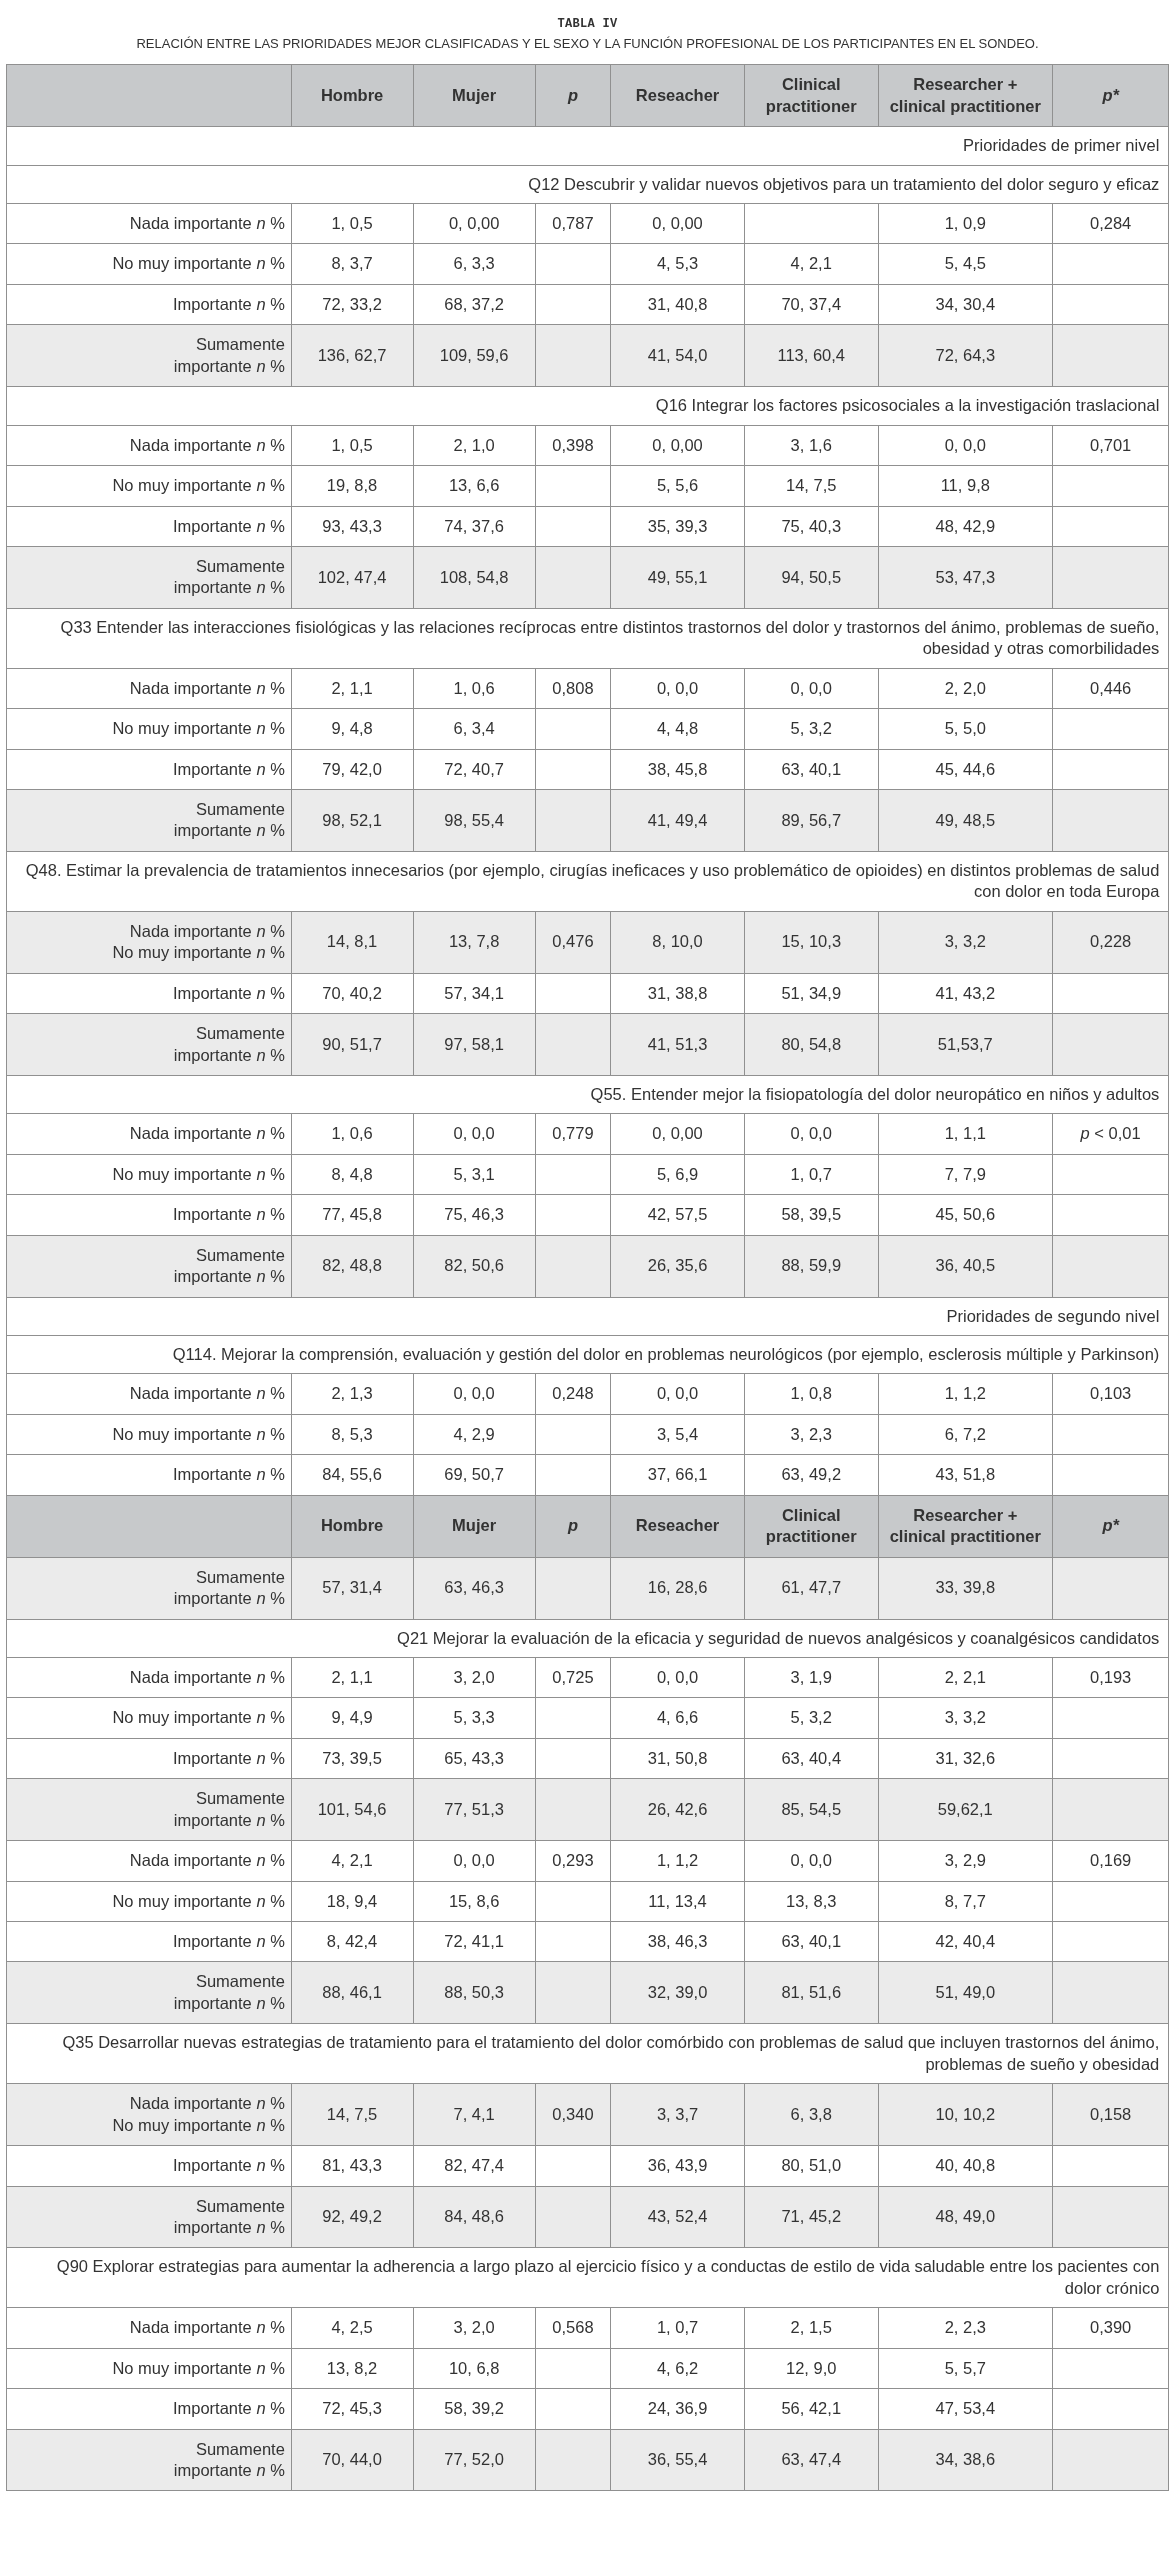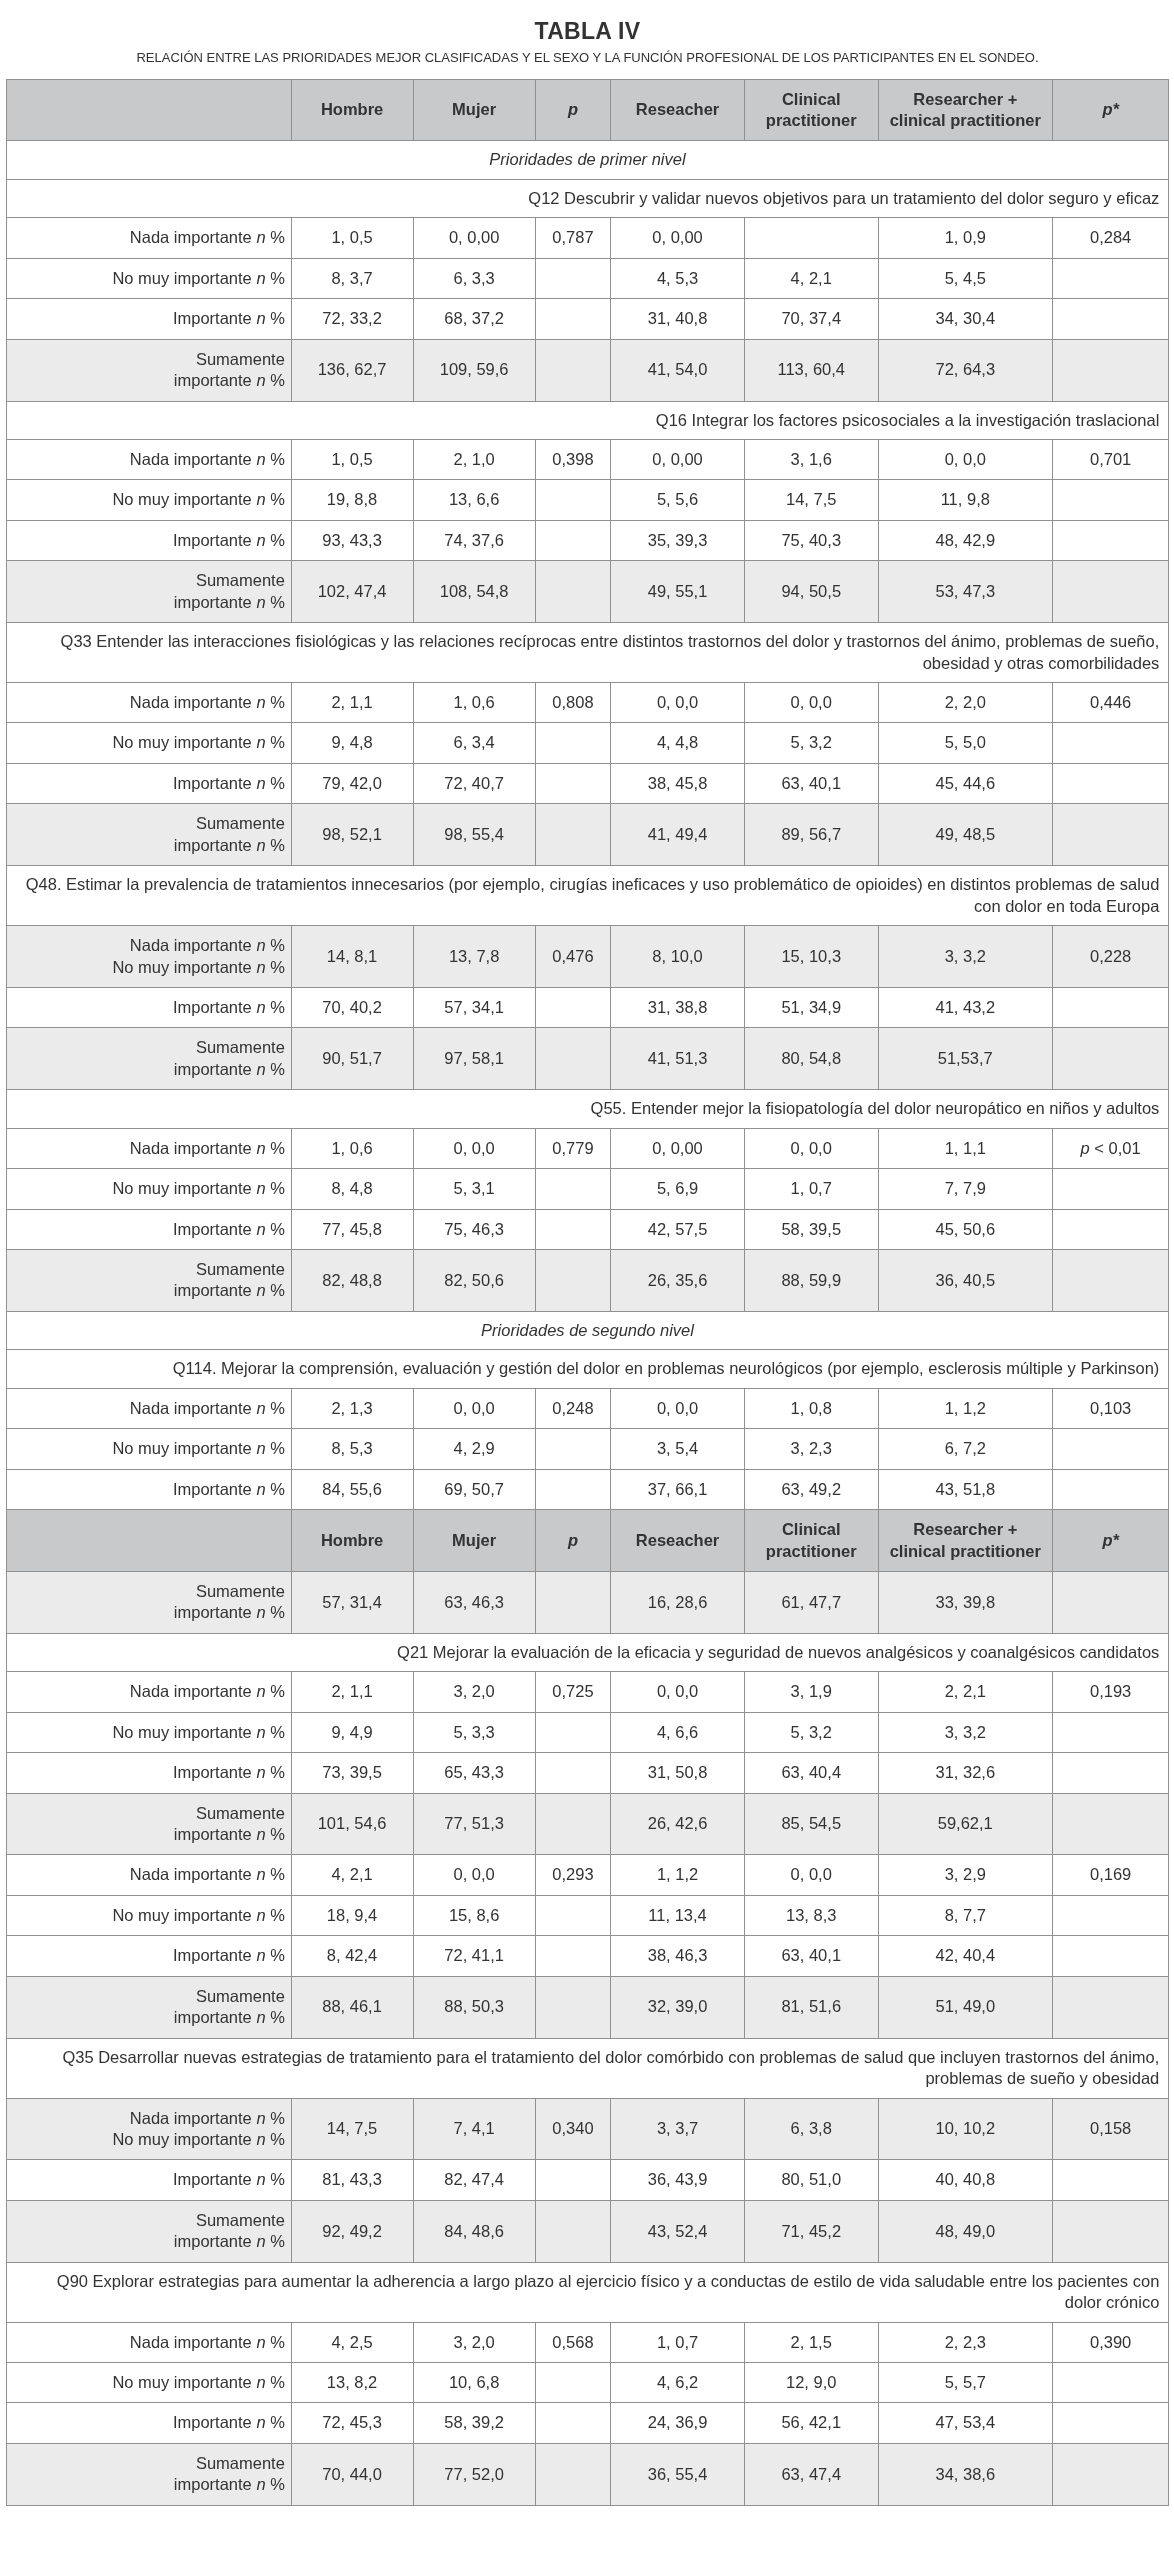--- a/index.html
+++ b/index.html
@@ -5,21 +5,21 @@
   html,body{margin:0;padding:0;background:#ffffff;}
   body{
     width:1175px;
     color:#333333;
     font-family:"Liberation Sans","DejaVu Sans",sans-serif;
     font-size:16.5px;
     -webkit-font-smoothing:antialiased;
   }
   .page{padding:8px 5.7px 15px 5.7px;box-sizing:border-box;}
   .title-block{text-align:center;margin:9px auto 11.4px auto;line-height:1.3;}
-  .table-title{font-weight:bold;font-size:23px;letter-spacing:0.3px;}
+  .table-title{font-weight:bold;font-size:12px;letter-spacing:0.3px;font-family:Liberation Mono, monospace;}
   .table-subtitle{font-size:13px;max-width:1050px;margin:3.4px auto 0 auto;line-height:1.3;}
   table{
     border-collapse:collapse;
     width:100%;
     border:1.7px solid #4a4a4a;
     table-layout:fixed;
   }
   td,th{
     border:1.1px solid #909090;
     padding:9px 5.7px;
@@ -27,23 +27,22 @@
     line-height:1.3;
     word-wrap:break-word;
   }
   th{
     background:#c7c9cb;
     font-weight:bold;
     text-align:center;
     font-size:16.5px;
   }
   .section-row td{
-    font-style:italic;
     padding:8px 9px;
-    text-align:center;
+    text-align:right;
     background:#ffffff;
   }
   .question-row td{
     padding:8px 9px;
     text-align:right;
     background:#ffffff;
   }
   .data-row td{text-align:center;background:#ffffff;}
   .data-row td.label-cell{text-align:right;padding-left:11.4px;}
   tr.shaded td{background:#ebebeb;}

